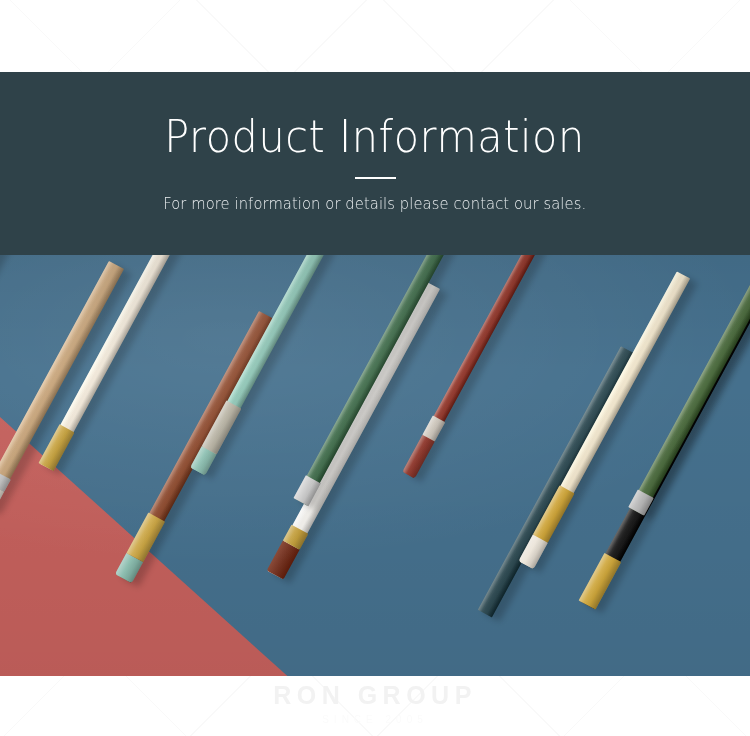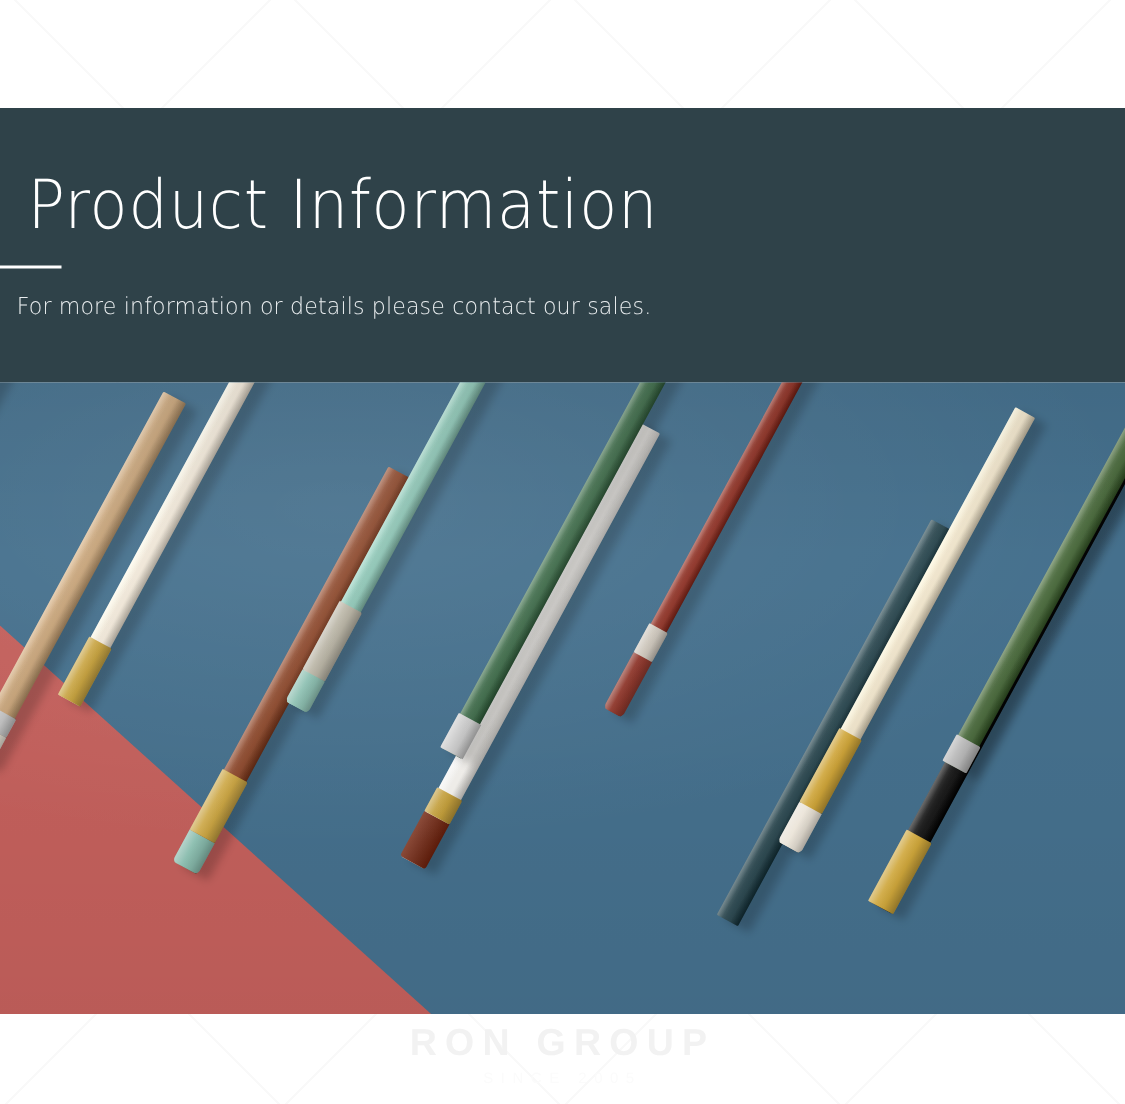--- a/index.html
+++ b/index.html
@@ -32,21 +32,21 @@
     transform:rotate(-45deg);transform-origin:left top;white-space:nowrap;
   }
 
   
   .banner{
     position:absolute;left:0;top:72px;width:750px;height:183px;
     background:#2f4249;z-index:5;overflow:hidden;
   }
   .banner-inner{
     position:absolute;inset:0;
-    display:flex;flex-direction:column;align-items:flex-start;justify-content:center;border-radius:25px;
+    display:flex;flex-direction:column;align-items:center;justify-content:center;border-radius:25px;
   }
   .banner-title{
     color:#ffffff;
     font-family:"DejaVu Sans",sans-serif;
     font-weight:300;
     font-size:45px;
     letter-spacing:.6px;
     line-height:1;
     margin:0 0 2px 0;
     transform:scaleX(.92);

